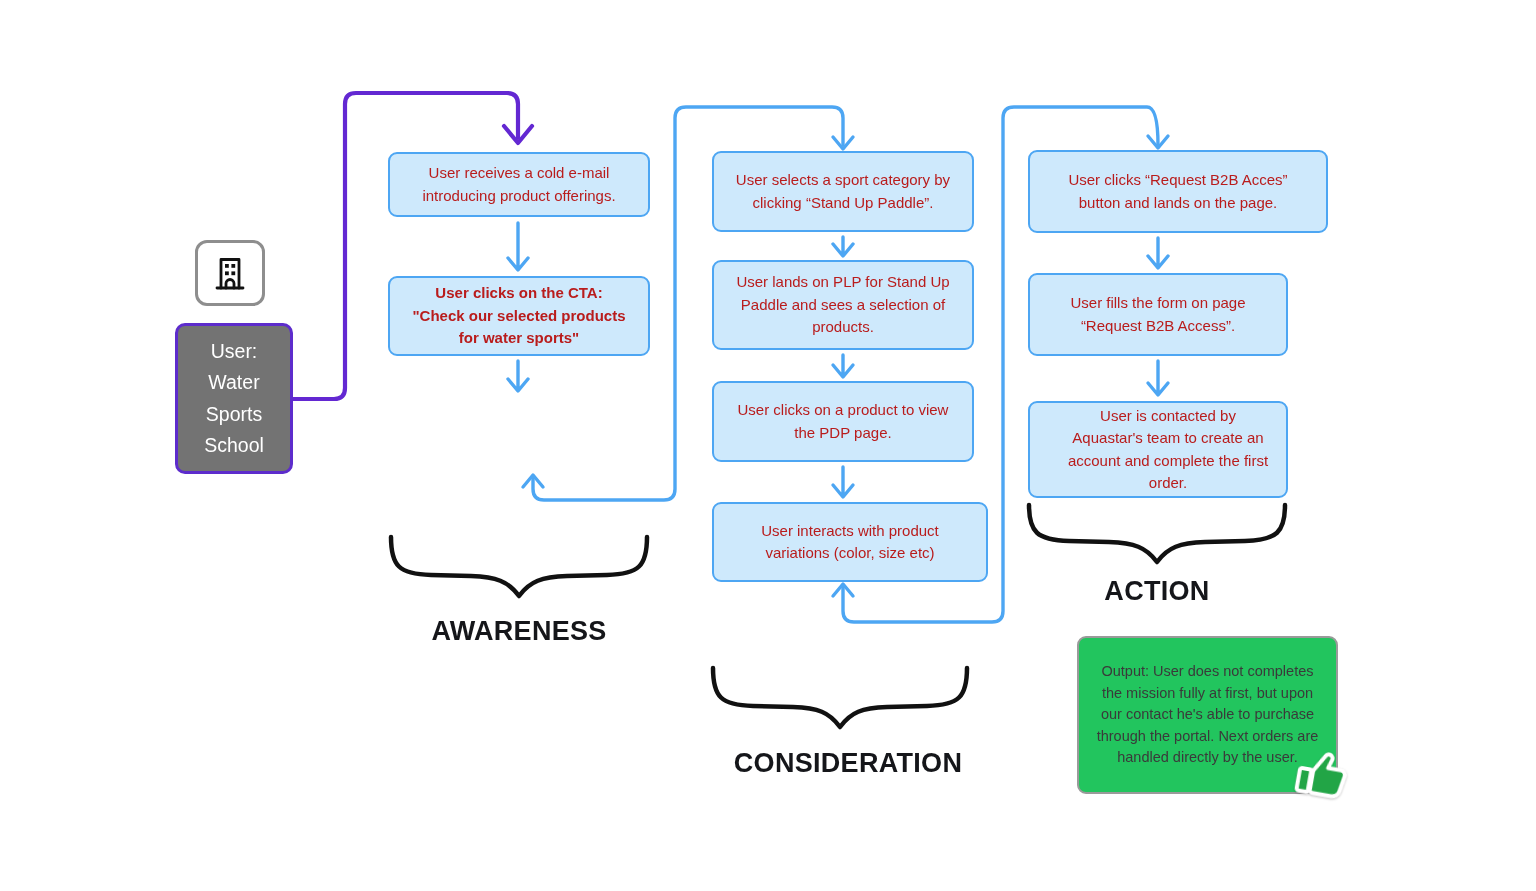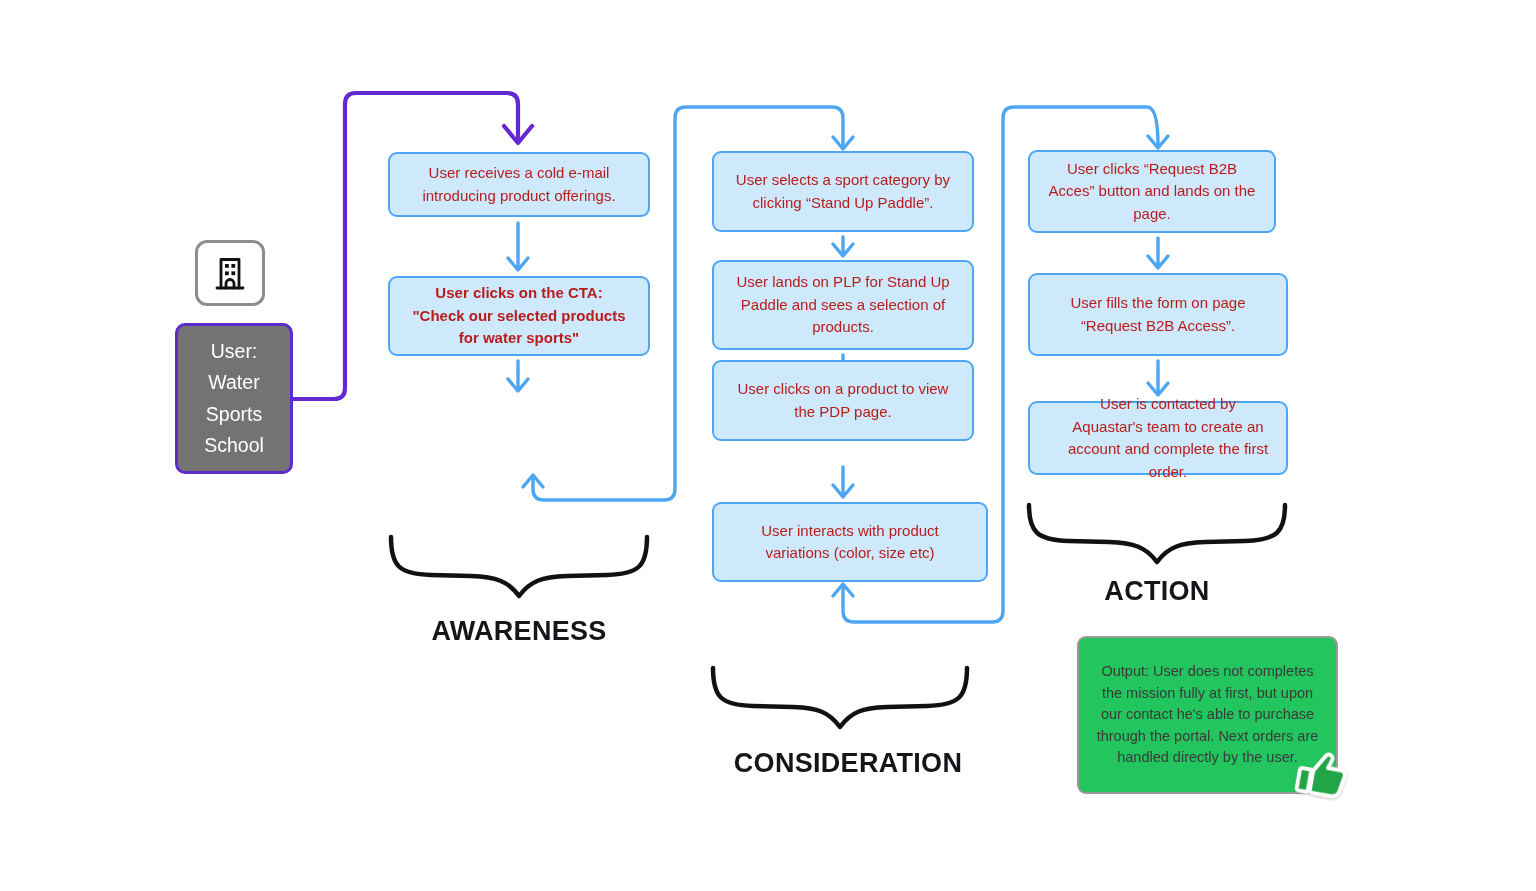--- a/index.html
+++ b/index.html
@@ -99,26 +99,26 @@
 Water
 Sports
 School</div>
 
   <div class="step-box" style="left:388px; top:152px; width:262px; height:65px;">User receives a cold e-mail introducing product offerings.</div>
   <div class="step-box" style="left:388px; top:276px; width:262px; height:80px;font-weight:bold;">User clicks on the CTA:
 "Check our selected products for water sports"</div>
 
   <div class="step-box" style="left:712px; top:260px; width:262px; height:90px;">User lands on PLP for Stand Up Paddle and sees a selection of products.</div>
   <div class="step-box" style="left:712px; top:151px; width:262px; height:81px;">User selects a sport category by clicking “Stand Up Paddle”.</div>
-  <div class="step-box" style="left:712px; top:360px; width:262px; height:81px;">User clicks on a product to view the PDP page.</div>
+  <div class="step-box" style="left:712px; top:381px; width:262px; height:81px;">User clicks on a product to view the PDP page.</div>
   <div class="step-box" style="left:712px; top:502px; width:276px; height:80px;">User interacts with product variations (color, size etc)</div>
 
-  <div class="step-box" style="left:1028px; top:150px; width:248px; height:83px;">User clicks “Request B2B Acces” button and lands on the page.</div>
+  <div class="step-box" style="left:1028px; top:150px; width:300px; height:83px;">User clicks “Request B2B Acces” button and lands on the page.</div>
   <div class="step-box" style="left:1028px; top:273px; width:260px; height:83px;">User fills the form on page “Request B2B Access”.</div>
-  <div class="step-box" style="left:1028px; top:401px; width:260px; height:74px;padding-left:36px;">User is contacted by Aquastar's team to create an account and complete the first order.</div>
+  <div class="step-box" style="left:1028px; top:401px; width:260px; height:97px;padding-left:36px;">User is contacted by Aquastar's team to create an account and complete the first order.</div>
 
   <div class="stage-label" style="left:519px; top:616px;">AWARENESS</div>
   <div class="stage-label" style="left:840px; top:748px;margin-left:8px;">CONSIDERATION</div>
   <div class="stage-label" style="left:1157px; top:576px;">ACTION</div>
 
   <div class="output-box">Output: User does not completes the mission fully at first, but upon our contact he's able to purchase through the portal. Next orders are handled directly by the user.</div>
 
   <div class="thumb-sticker">
     <svg width="56" height="56" viewBox="0 0 24 24">
       <path fill="#22a546" stroke="#ffffff" stroke-width="1.7" stroke-linejoin="round" d="M2.2 10.3 h3.4 a0.5 0.5 0 0 1 0.5 0.5 V 19.5 a0.5 0.5 0 0 1 -0.5 0.5 H 2.2 a1 1 0 0 1 -1 -1 v-7.7 a1 1 0 0 1 1 -1 Z

